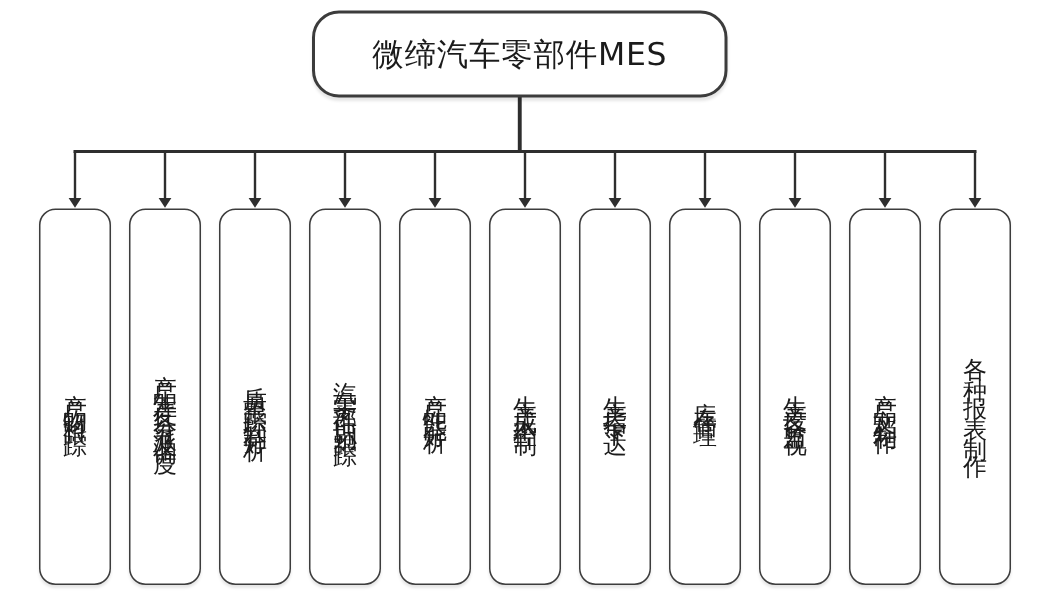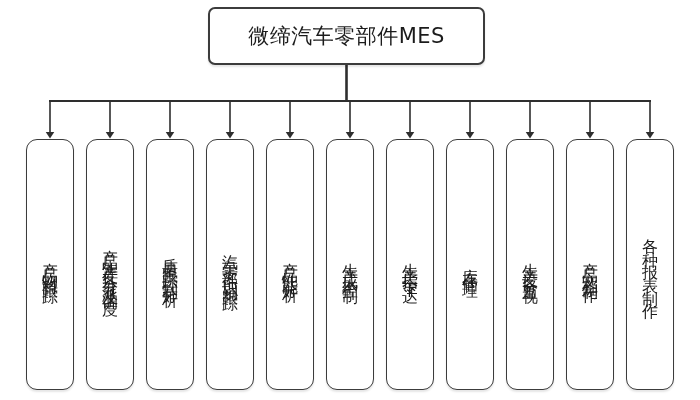--- a/index.html
+++ b/index.html
@@ -17,21 +17,21 @@
     position: absolute; left: 0; top: 0;
     width: 700px; height: 400px;
     pointer-events: none;
   }
   .root-box {
     position: absolute;
     left: 208px; top: 7px;
     width: 277px; height: 58px;
     background: var(--bg, #ffffff);
     border: 2.5px solid var(--border, #3c3c3c);
-    border-radius: 7px;
+    border-radius: 18px;
     display: flex; align-items: center; justify-content: center;
     box-shadow: 0 2px 2px rgba(0,0,0,0.10);
     z-index: 2;
   }
   .root-label {
     font-size: 21px;
     color: var(--text, #1b1b1b);
     letter-spacing: 0.5px;
     white-space: nowrap;
   }

